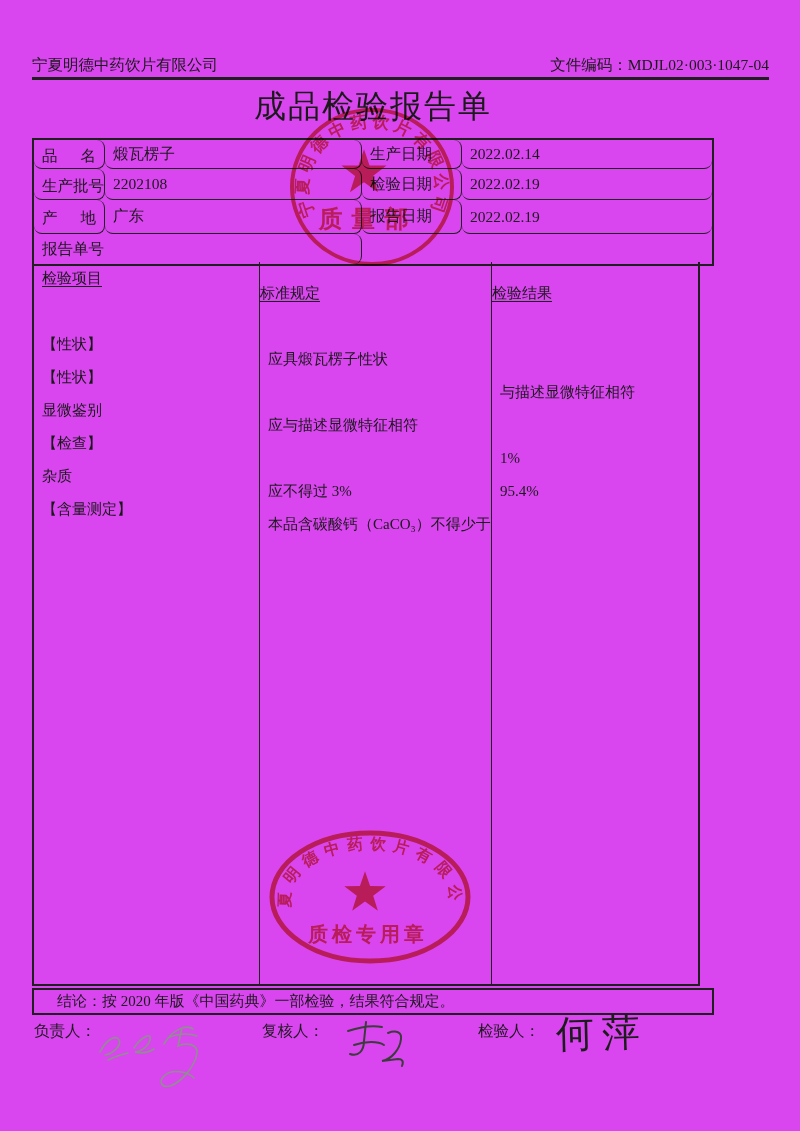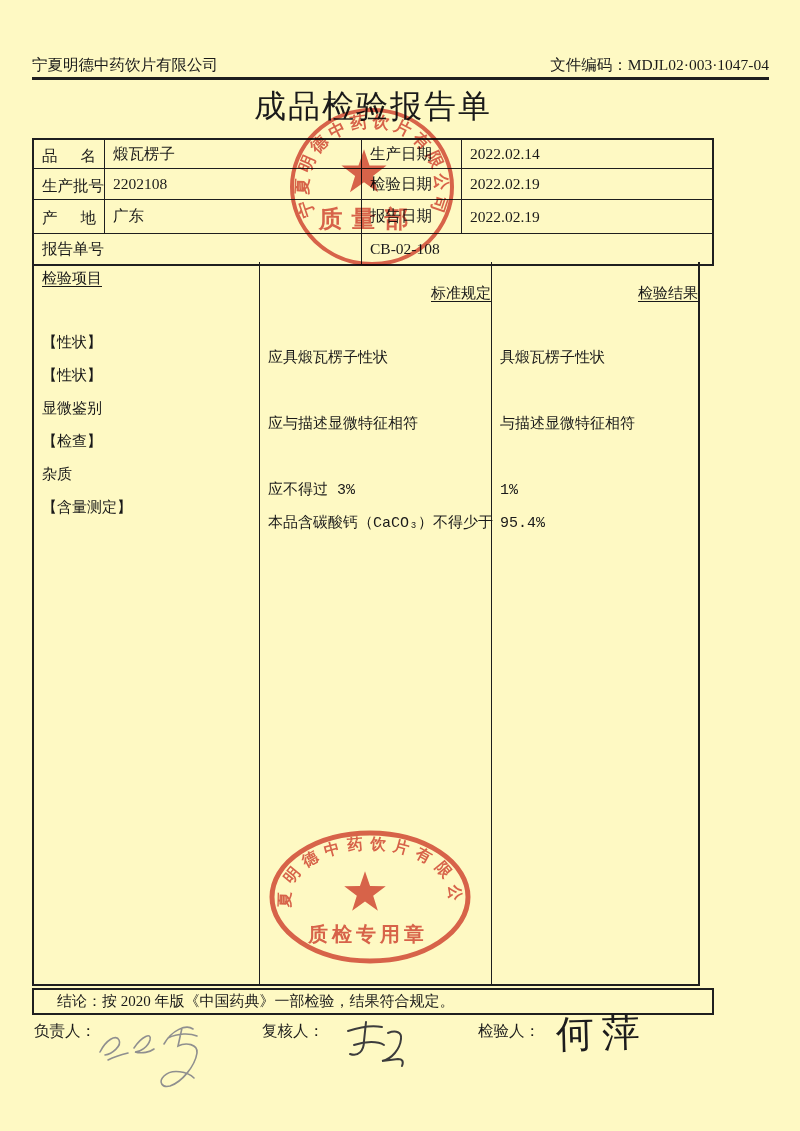--- a/index.html
+++ b/index.html
@@ -4,21 +4,21 @@
 <style>
   :root{
     --ink:#1a1a1a;
     --line:#1f1f1f;
     --stamp:#d0453e;
   }
   html,body{margin:0;padding:0;background:#ffffff;}
   .page{
     position:relative;
     width:800px;height:1131px;
-    background:#fef9c3;
+    background:#d946ef;
     font-family:"Liberation Serif","DejaVu Serif",serif;
     color:var(--ink);
     overflow:hidden;
   }
   
   .header{
     position:absolute;left:32px;top:55px;width:737px;
     display:flex;justify-content:space-between;align-items:flex-end;
     font-size:15.5px;
   }
@@ -38,44 +38,44 @@
     grid-template-rows:29px 31px 34px 30px;
     border:2px solid var(--line);
     box-sizing:border-box;
     font-size:15.5px;
   }
   .info-table .cell{
     border-right:1px solid var(--line);
     border-bottom:1px solid var(--line);
     display:flex;align-items:center;
     padding:0 8px;box-sizing:border-box;
-    white-space:nowrap;overflow:visible;
+    white-space:nowrap;overflow:visible;border-radius:8px;
   }
   .info-table .cell.last-col{border-right:none;}
   .info-table .cell.last-row{border-bottom:none;}
   .info-table .jlabel{display:block;text-align:justify;text-align-last:justify;padding-top:4px;}
   .info-table .span2{grid-column:1 / 3;}
   .info-table .span2r{grid-column:3 / 5;border-right:none;}
   
   .results{
     position:absolute;left:32px;top:262px;width:668px;height:724px;
     display:grid;grid-template-columns:226px 232px 1fr;
     border:2px solid var(--line);border-top:none;
     box-sizing:border-box;font-size:15px;
   }
   .results .col{border-right:1px solid var(--line);box-sizing:border-box;}
   .results .col.last{border-right:none;}
   .col-header{
     margin-top:7px;height:22px;text-decoration:underline;
     text-underline-offset:3px;
   }
   .col1 .col-header{padding-left:8px;}
-  .col2 .col-header,.col3 .col-header{text-align:right;margin-top:22px;}
+  .col2 .col-header,.col3 .col-header{text-align:left;margin-top:22px;}
   .r-lines{margin-top:43px;}
-  .r-line{height:33px;line-height:20px;padding-left:8px;white-space:nowrap;font-family:Liberation Mono, monospace;}
+  .r-line{height:33px;line-height:20px;padding-left:8px;white-space:nowrap;}
   
   .conclusion{
     position:absolute;left:32px;top:988px;width:682px;height:27px;
     border:2px solid var(--line);box-sizing:border-box;
     display:flex;align-items:center;padding-left:23px;font-size:15px;
   }
   
   .signatures{
     position:absolute;left:32px;top:1012px;width:682px;height:90px;
     font-size:15.5px;
@@ -130,21 +130,20 @@
     <div class="cell last-col">2022.02.19</div>
 
     <div class="cell">
         <span class="jlabel" style="width:100%">产地</span>
       </div>
     <div class="cell">广东</div>
     <div class="cell">报告日期</div>
     <div class="cell last-col">2022.02.19</div>
 
     <div class="cell span2 last-row">报告单号</div>
-    <div class="cell span2r last-row">CB-02-108</div>
   </div>
 
   <div class="results">
     <div class="col col1">
       <div class="col-header">检验项目</div>
       <div class="r-lines">
         <div class="r-line">【性状】</div>
         <div class="r-line">【性状】</div>
         <div class="r-line">显微鉴别</div>
         <div class="r-line">【检查】</div>
@@ -160,21 +159,20 @@
         <div class="r-line"></div>
         <div class="r-line">应与描述显微特征相符</div>
         <div class="r-line"></div>
         <div class="r-line">应不得过 3%</div>
         <div class="r-line">本品含碳酸钙（CaCO₃）不得少于</div>
       </div>
     </div>
     <div class="col col3 last">
       <div class="col-header">检验结果</div>
       <div class="r-lines">
-        <div class="r-line">具煅瓦楞子性状</div>
         <div class="r-line"></div>
         <div class="r-line">与描述显微特征相符</div>
         <div class="r-line"></div>
         <div class="r-line">1%</div>
         <div class="r-line">95.4%</div>
         <div class="r-line"></div>
       </div>
     </div>
   </div>
 

